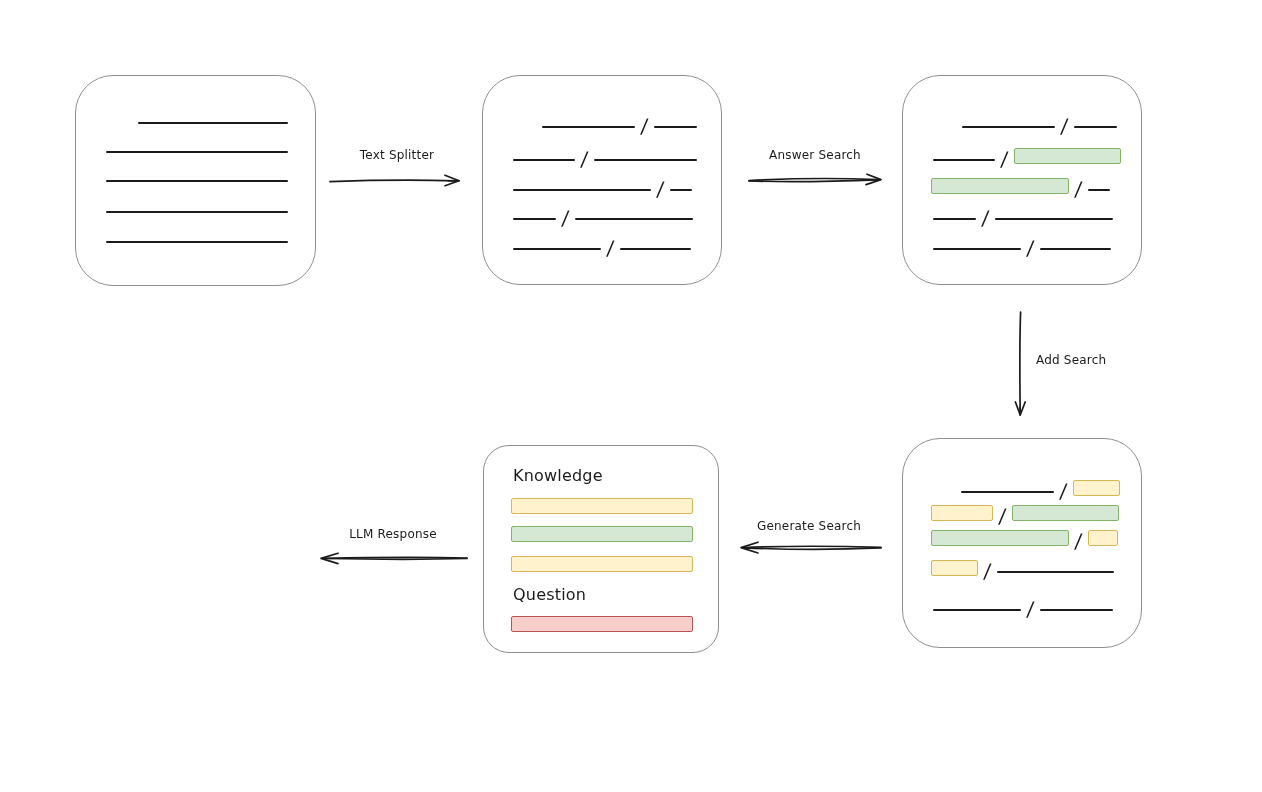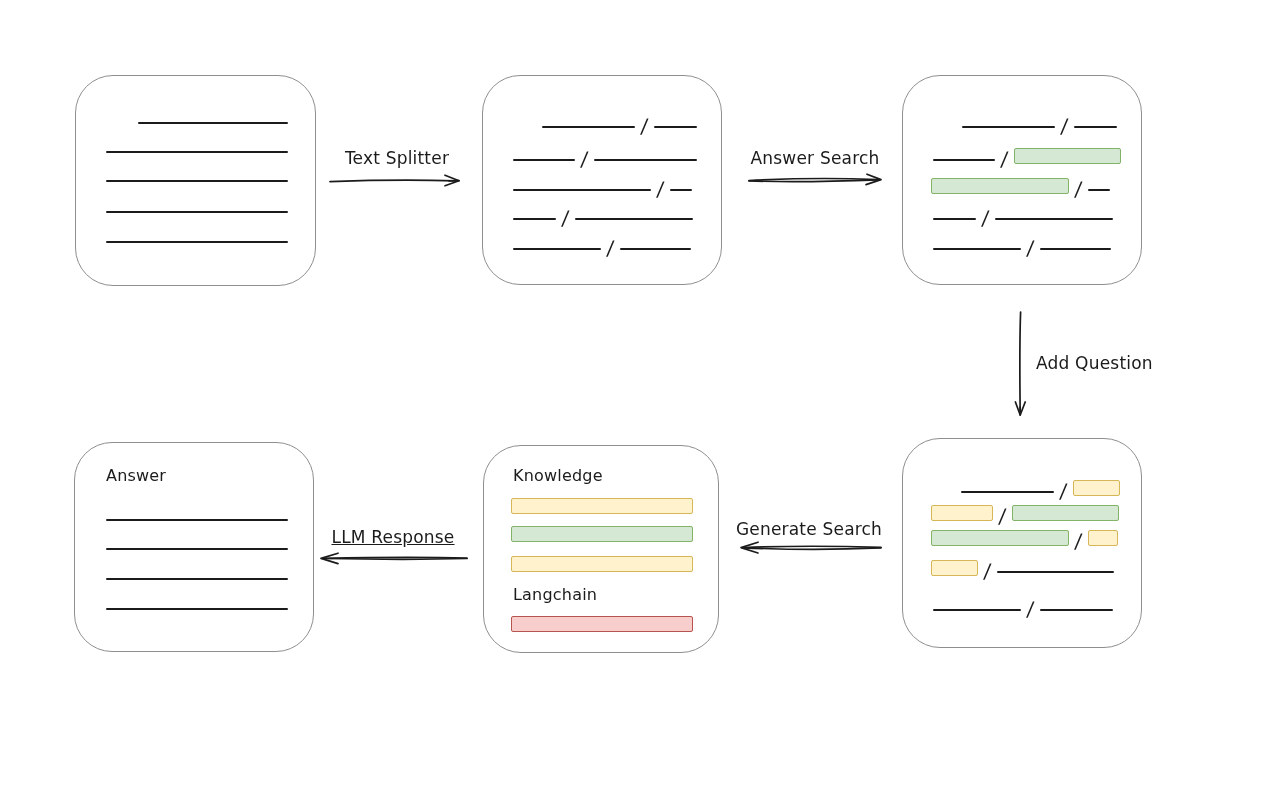--- a/index.html
+++ b/index.html
@@ -17,21 +17,21 @@
     position:absolute;
     background:#ffffff;
     border:1px solid var(--box-border);
     border-radius:38px;
     box-sizing:border-box;
   }
   #box-source {left:75px;  top:75px;  width:241px; height:211px;}
   #box-split  {left:482px; top:75px;  width:240px; height:210px;}
   #box-vector {left:902px; top:75px;  width:240px; height:210px;}
   #box-context{left:902px; top:438px; width:240px; height:210px;}
-  #box-prompt {left:483px; top:445px; width:236px; height:208px;}
+  #box-prompt {left:483px; top:445px; width:236px; height:208px;border-radius:26px;}
   #box-answer {left:74px;  top:442px; width:240px; height:210px;}
 
   .chunk-row{
     position:absolute;
     height:16px;
     display:flex;
     align-items:flex-end;
     gap:6px;
   }
   .seg-line{
@@ -63,21 +63,21 @@
     position:absolute;
     font-size:16px;
     font-weight:500;
     letter-spacing:.2px;
     color:var(--ink);
     white-space:nowrap;
   }
 
   .arrow-label{
     position:absolute;
-    font-size:17px;
+    font-size:12px;
     font-weight:500;
     letter-spacing:.2px;
     text-align:center;
     color:var(--ink);
     white-space:nowrap;
   }
   .arrow-svg{position:absolute;overflow:visible;}
   .arrow-svg path{fill:none;stroke:var(--ink);stroke-width:1.7;stroke-linecap:round;stroke-linejoin:round;}
 
   .caption{
@@ -193,80 +193,65 @@
       </div>
       <div class="chunk-row" style="left: 30px; top: 159px;">
         <span class="seg-line" style="width: 88px;"></span>
         <span class="seg-slash">/</span>
         <span class="seg-line" style="width: 73px;"></span>
       </div>
     </div>
 
   <div class="node-box" id="box-prompt">
     <div class="box-heading" style="left:29px;top:20px;">Knowledge</div>
-    <div class="box-heading" style="left:29px;top:139px;">Langchain</div>
+    <div class="box-heading" style="left:29px;top:139px;">Question</div>
   <div class="chunk-row" style="left: 27px; top: 52px;">
         <span class="seg-block seg-yellow" style="width: 182px;"></span>
       </div>
       <div class="chunk-row" style="left: 27px; top: 80px;">
         <span class="seg-block seg-green" style="width: 182px;"></span>
       </div>
       <div class="chunk-row" style="left: 27px; top: 110px;">
         <span class="seg-block seg-yellow" style="width: 182px;"></span>
       </div>
       <div class="chunk-row" style="left: 27px; top: 170px;">
         <span class="seg-block seg-red" style="width: 182px;"></span>
       </div>
     </div>
 
-  <div class="node-box" id="box-answer">
-    <div class="box-heading" style="left:31px;top:23px;">Answer</div>
-  <div class="chunk-row" style="left: 31px; top: 65px;">
-        <span class="seg-line" style="width: 182px;"></span>
-      </div>
-      <div class="chunk-row" style="left: 31px; top: 94px;">
-        <span class="seg-line" style="width: 182px;"></span>
-      </div>
-      <div class="chunk-row" style="left: 31px; top: 124px;">
-        <span class="seg-line" style="width: 182px;"></span>
-      </div>
-      <div class="chunk-row" style="left: 31px; top: 154px;">
-        <span class="seg-line" style="width: 182px;"></span>
-      </div>
-    </div>
 
   <div class="arrow-label" style="left:328px;top:148px;width:138px;">Text Splitter</div>
   <svg class="arrow-svg" style="left:328px;top:172px;" width="138" height="16" viewBox="0 0 138 16">
     <path d="M2 9.6 C 42 8.2, 96 8.0, 128 8.8"></path>
     <path d="M117 3.2 L131 8.7 L117 13.8"></path>
     <path d="M121 8.9 L131 8.7"></path>
   </svg>
 
   <div class="arrow-label" style="left:740px;top:148px;width:150px;">Answer Search</div>
   <svg class="arrow-svg" style="left:746px;top:170px;" width="142" height="18" viewBox="0 0 142 18">
     <path d="M3 10.6 C 45 8.3, 100 8.3, 132 9.6"></path>
     <path d="M3 10.9 C 50 12.4, 105 10.8, 132 9.8"></path>
     <path d="M121 4.2 L135 9.6 L120 14.6"></path>
   </svg>
 
-  <div class="arrow-label" style="left:1036px;top:353px;">Add Question</div>
+  <div class="arrow-label" style="left:1036px;top:353px;">Add Search</div>
   <svg class="arrow-svg" style="left:1012px;top:310px;" width="16" height="112" viewBox="0 0 16 112">
     <path d="M8.6 2 C 7.4 35, 7.8 72, 8.2 103"></path>
     <path d="M3.4 92 L8.2 105 L13.2 92"></path>
     <path d="M8.2 97 L8.2 105"></path>
   </svg>
 
   <div class="arrow-label" style="left:734px;top:519px;width:150px;">Generate Search</div>
   <svg class="arrow-svg" style="left:734px;top:538px;" width="150" height="18" viewBox="0 0 150 18">
     <path d="M147 9.4 C 100 7.9, 50 8.0, 10 9.5"></path>
     <path d="M147 9.9 C 95 12.2, 45 11.4, 10 9.8"></path>
     <path d="M24 4.2 L7 9.6 L24 15.0"></path>
   </svg>
 
-  <div class="arrow-label" style="left:316px;top:527px;width:154px;text-decoration:underline;">LLM Response</div>
+  <div class="arrow-label" style="left:316px;top:527px;width:154px;">LLM Response</div>
   <svg class="arrow-svg" style="left:316px;top:550px;" width="154" height="16" viewBox="0 0 154 16">
     <path d="M151 8.2 C 110 6.8, 60 7.2, 8 8.4"></path>
     <path d="M151 8.5 C 105 9.8, 55 9.4, 8 8.5"></path>
     <path d="M22 3.2 L5 8.4 L22 13.6"></path>
   </svg>
 
 
 </div>
 
 </body></html>

